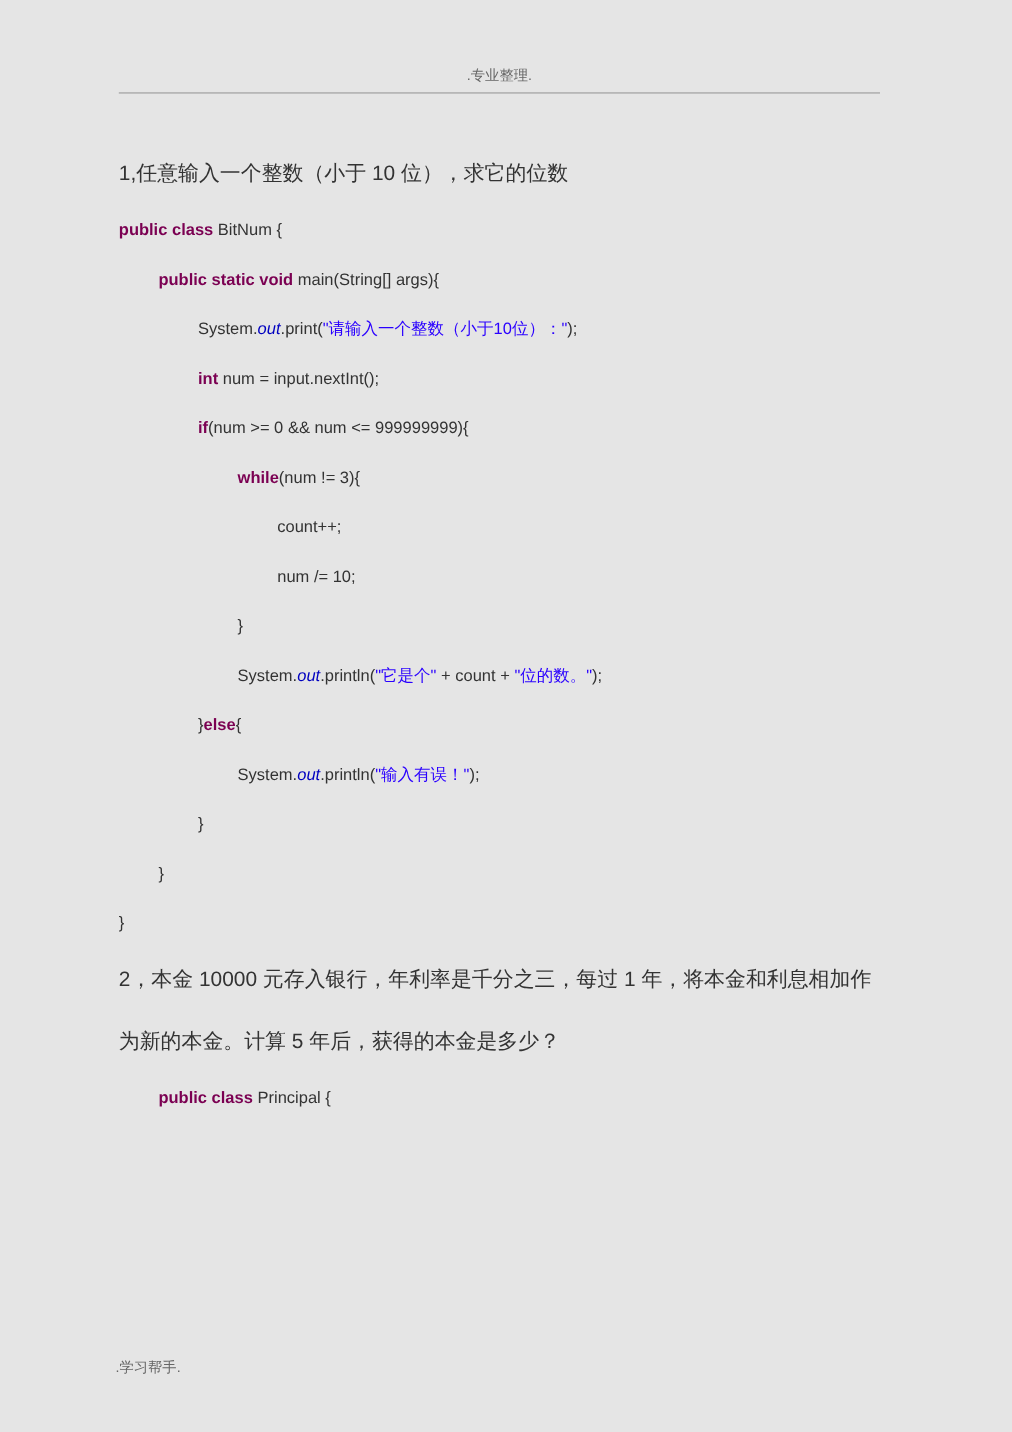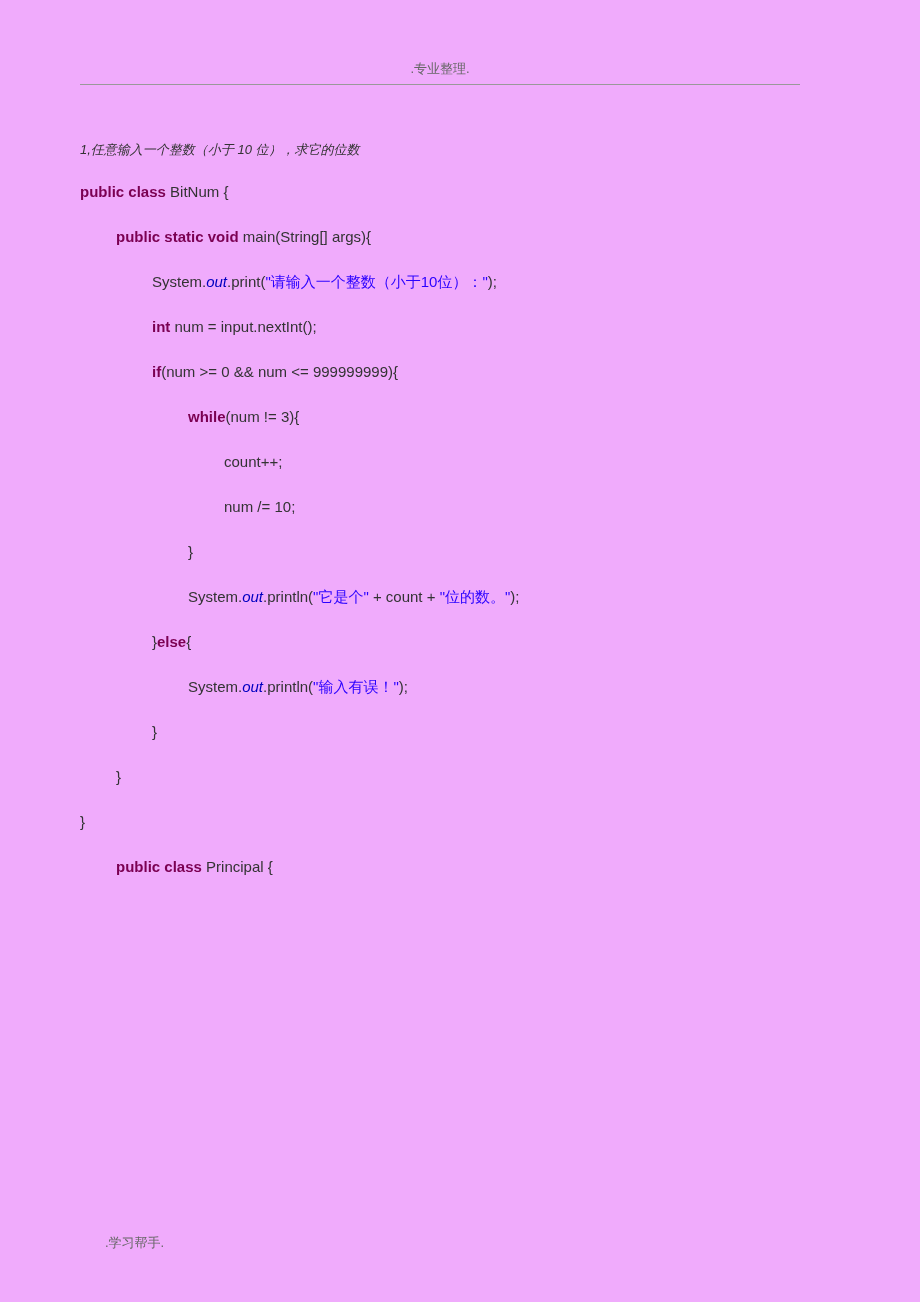--- a/index.html
+++ b/index.html
@@ -6,24 +6,24 @@
       margin: 0;
       padding: 0;
       background: #fff;
       font-family: "Microsoft YaHei", Arial, sans-serif;
       font-size: 15px;
       color: #333;
     }
     .page {
       width: 920px;
       min-height: 1302px;
-      background: #f0abfc;
+      background: #e5e5e5;
       position: relative;
       box-sizing: border-box;
-      padding: 60px 120px 50px 80px;
+      padding: 60px 120px 50px 108px;
     }
     .header {
       text-align: center;
       font-size: 13px;
       color: #666;
       padding-bottom: 6px;
       border-bottom: 1px solid #999;
       margin-bottom: 45px;
     }
     .code-line {
@@ -43,23 +43,22 @@
       left: 105px;
       font-size: 13px;
       color: #666;
     }
     .indent1 { padding-left: 36px; }
     .indent2 { padding-left: 72px; }
     .indent3 { padding-left: 108px; }
     .indent4 { padding-left: 144px; }
     .para {
       line-height: 3;
-      font-size: 13px;
+      font-size: 19px;
       color: #333;
-      font-style: italic;
     }
   </style>
 </head>
 <body>
 
 <div class="page">
 
   <div class="header">.专业整理.</div>
 
   <div class="para">1,任意输入一个整数（小于 10 位），求它的位数</div>
@@ -90,17 +89,18 @@
   <div class="code-line indent2"><span class="plain">}</span><span class="kw">else</span><span class="plain">{</span></div>
 
   <div class="code-line indent3"><span class="plain">System.</span><span class="field">out</span><span class="plain">.println(</span><span class="str">"输入有误！"</span><span class="plain">);</span></div>
 
   <div class="code-line indent2"><span class="plain">}</span></div>
 
   <div class="code-line indent1"><span class="plain">}</span></div>
 
   <div class="code-line"><span class="plain">}</span></div>
 
+  <div class="para">2，本金 10000 元存入银行，年利率是千分之三，每过 1 年，将本金和利息相加作为新的本金。计算 5 年后，获得的本金是多少？</div>
 
   <div class="code-line indent1"><span class="kw">public</span><span class="plain"> </span><span class="kw">class</span><span class="plain"> Principal {</span></div>
 
   <div class="footer">.学习帮手.</div>
 </div>
 
 </body></html>

